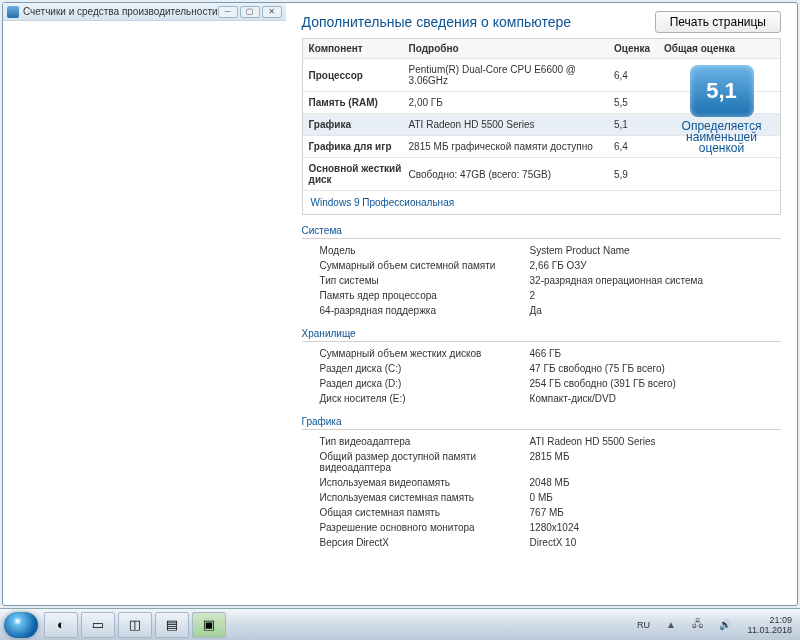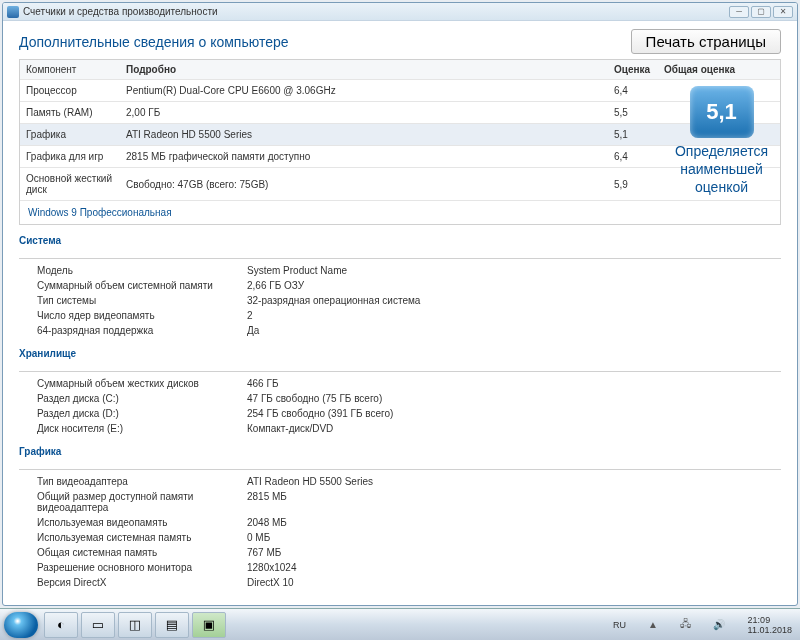--- a/index.html
+++ b/index.html
@@ -1,51 +1,51 @@
 <!DOCTYPE html>
 <html><head>
 <meta charset="utf-8">
 <style>
 *{margin:0;padding:0;box-sizing:border-box;font-family:"Segoe UI",Tahoma,sans-serif}
 body{background:#e8edf2;overflow:hidden;width:800px;height:640px;position:relative}
-.window{position:absolute;top:2px;left:2px;right:2px;bottom:34px;background:#fff;border:1px solid #7a9cb8;border-radius:3px;overflow:hidden;display:flex;flex-direction:column}
+.window{position:absolute;top:2px;left:2px;right:2px;bottom:34px;background:#fff;border:1px solid #7a9cb8;border-radius:3px;overflow:hidden;display:flex;flex-direction:row}
 .titlebar{height:18px;background:linear-gradient(#eaf2f8,#d7e5f0);display:flex;align-items:center;padding:0 4px;font-size:10px;color:#333;border-bottom:1px solid #c5d4e2}
 .titlebar .ticon{width:12px;height:12px;margin-right:4px;background:linear-gradient(#6fb0e0,#2a6aa8);border-radius:2px}
 .titlebar .wbtns{margin-left:auto;display:flex;gap:2px}
 .wbtn{width:20px;height:12px;border:1px solid #9ab4c8;border-radius:2px;background:#eaf2f8;font-size:8px;line-height:10px;text-align:center;color:#555}
 .content{flex:1;overflow-y:auto;padding:8px 16px 30px 16px;font-size:10px;color:#333}
 .hdrrow{display:flex;justify-content:space-between;align-items:center;margin-bottom:5px}
 h1{color:#0b5394;font-size:14px;font-weight:400}
-.printbtn{background:linear-gradient(#fdfdfd,#ececec);border:1px solid #b0b0b0;border-radius:3px;padding:3px 14px;font-size:15px;cursor:pointer}
+.printbtn{background:linear-gradient(#fdfdfd,#ececec);border:1px solid #b0b0b0;border-radius:3px;padding:3px 14px;font-size:12px;cursor:pointer}
 .scorecard{border:1px solid #d0d0d0;margin-bottom:8px}
 .schdr,.scrow{display:flex;align-items:center;border-bottom:1px solid #e5e5e5}
 .schdr{background:#f5f7f9;font-weight:600;padding:4px 6px}
 .scrow{padding:5px 6px}
 .scrow.sel{background:#e8eef5}
 .c1{width:100px;font-weight:600}
-.schdr .c1{font-weight:400}
-.scrow .c1{font-weight:400}
+.schdr .c1{font-weight:700}
+.scrow .c1{font-weight:700}
 .c2{flex:1}
 .c3{width:50px;text-align:left}
 .c4{width:110px}
 .areabox{position:relative}
 .scorearea{position:absolute;right:6px;top:26px;width:105px;text-align:center}
 .bigscore{width:64px;height:52px;margin:0 auto 4px;background:linear-gradient(#6bb4e8,#1a6fb0);border-radius:8px;color:#fff;font-size:22px;font-weight:700;line-height:52px;box-shadow:inset 0 0 6px rgba(255,255,255,.5)}
-.scdesc{font-size:14px;color:#0b5394;line-height:18px}
+.scdesc{font-size:12px;color:#0b5394;line-height:11px}
 .osrow{padding:6px 8px;color:#0b5394}
 .section{margin-top:10px}
-.section h2{color:#0b5394;font-size:10px;font-weight:700;border-bottom:1px solid #d0d0d0;padding-bottom:12px;margin-bottom:4px}
+.section h2{color:#0b5394;font-size:10px;font-weight:400;border-bottom:1px solid #d0d0d0;padding-bottom:2px;margin-bottom:4px}
 .kvrow{display:flex;padding:2px 0 2px 18px}
 .k{width:210px;color:#333}
 .v{flex:1;color:#333}
 .taskbar{position:absolute;bottom:0;left:0;right:0;height:32px;background:linear-gradient(#f2f6fa,#d0dce8,#bcc9d8);border-top:1px solid #8aa;display:flex;align-items:center;padding:0 4px}
 .startbtn{width:34px;height:26px;border-radius:13px;background:radial-gradient(circle at 40% 35%,#fff 2%,#68c1f0 15%,#0a5fa3 70%);margin-right:6px;box-shadow:0 0 4px rgba(0,0,0,.3)}
 .tbicon{width:34px;height:26px;margin-right:3px;background:linear-gradient(#eef3f8,#c9d7e4);border:1px solid #a5b8c9;border-radius:2px;display:flex;align-items:center;justify-content:center;font-size:13px}
-.tray{margin-left:auto;display:flex;align-items:center;gap:22px;font-size:9px;color:#333;padding-right:4px}
-.tray .clk{text-align:left;line-height:10px}
+.tray{margin-left:auto;display:flex;align-items:center;gap:16px;font-size:9px;color:#333;padding-right:4px}
+.tray .clk{text-align:right;line-height:10px}
 .trayic{font-size:10px;color:#555}
 .content::-webkit-scrollbar{width:14px}
 .content::-webkit-scrollbar-track{background:#eef2f6}
 .content::-webkit-scrollbar-thumb{background:#c2d0de;border:1px solid #a5b8c9;border-radius:2px}
 </style>
 </head>
 <body>
 
 <div class="window">
   <div class="titlebar">
@@ -118,21 +118,21 @@
           </div>
           <div class="kvrow">
             <div class="k">Суммарный объем системной памяти</div>
             <div class="v">2,66 ГБ ОЗУ</div>
           </div>
           <div class="kvrow">
             <div class="k">Тип системы</div>
             <div class="v">32-разрядная операционная система</div>
           </div>
           <div class="kvrow">
-            <div class="k">Число ядер видеопамять</div>
+            <div class="k">Память ядер процессора</div>
             <div class="v">2</div>
           </div>
           <div class="kvrow">
             <div class="k">64-разрядная поддержка</div>
             <div class="v">Да</div>
           </div>
         </div>
         <div class="section">
           <h2>Хранилище</h2>
           <div class="kvrow">

